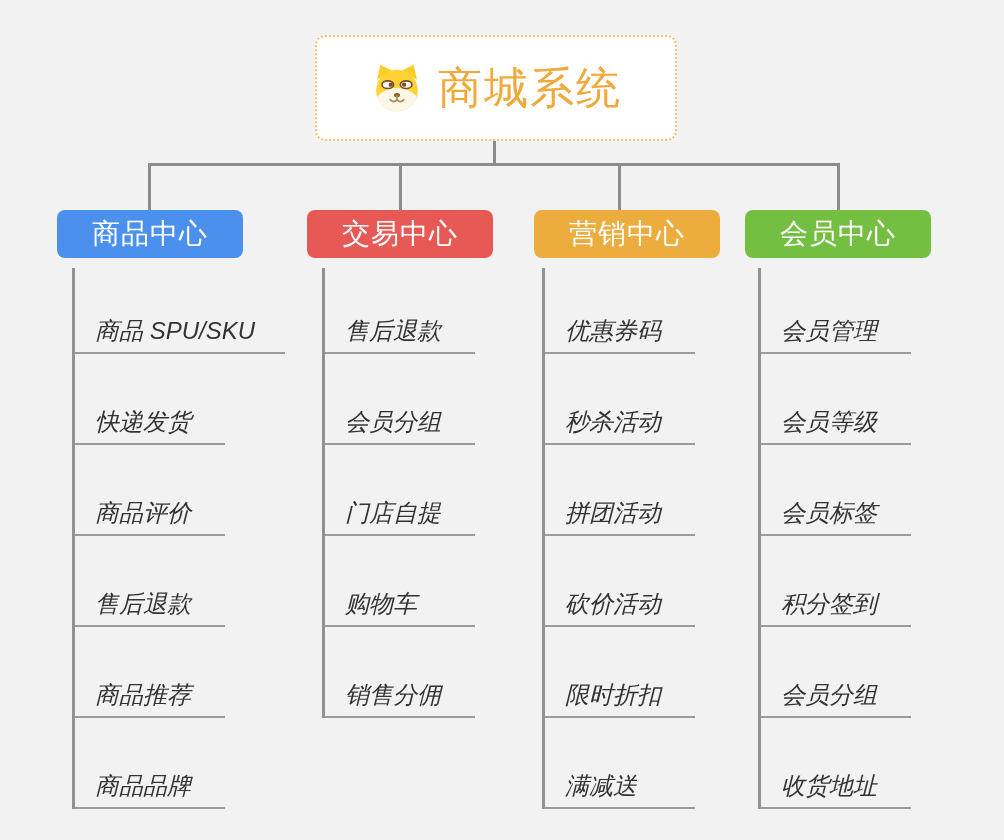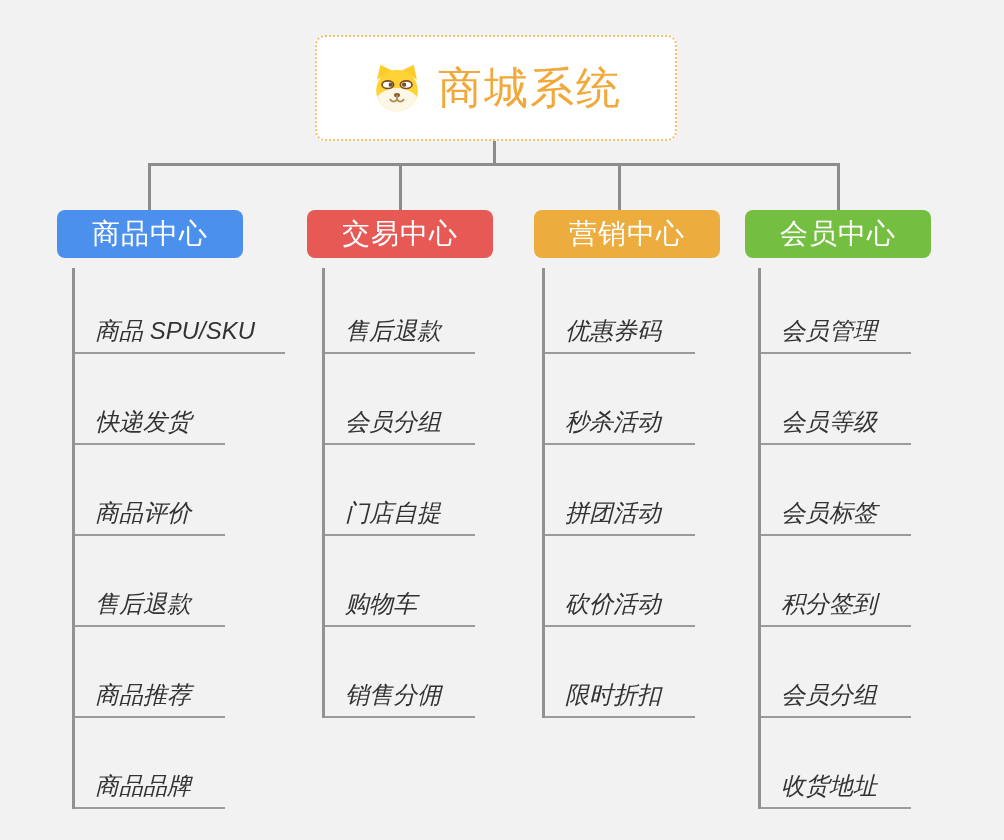--- a/index.html
+++ b/index.html
@@ -101,20 +101,21 @@
   <div class="leaf">购物车</div>
   <div class="leaf">销售分佣</div>
 </div>
 
 <div class="leaf-col col-3">
   <div class="leaf">优惠券码</div>
   <div class="leaf">秒杀活动</div>
   <div class="leaf">拼团活动</div>
   <div class="leaf">砍价活动</div>
   <div class="leaf">限时折扣</div>
+  <div class="leaf">满减送</div>
 </div>
 
 <div class="leaf-col col-4">
   <div class="leaf">会员管理</div>
   <div class="leaf">会员等级</div>
   <div class="leaf">会员标签</div>
   <div class="leaf">积分签到</div>
   <div class="leaf">会员分组</div>
   <div class="leaf">收货地址</div>
 </div>

